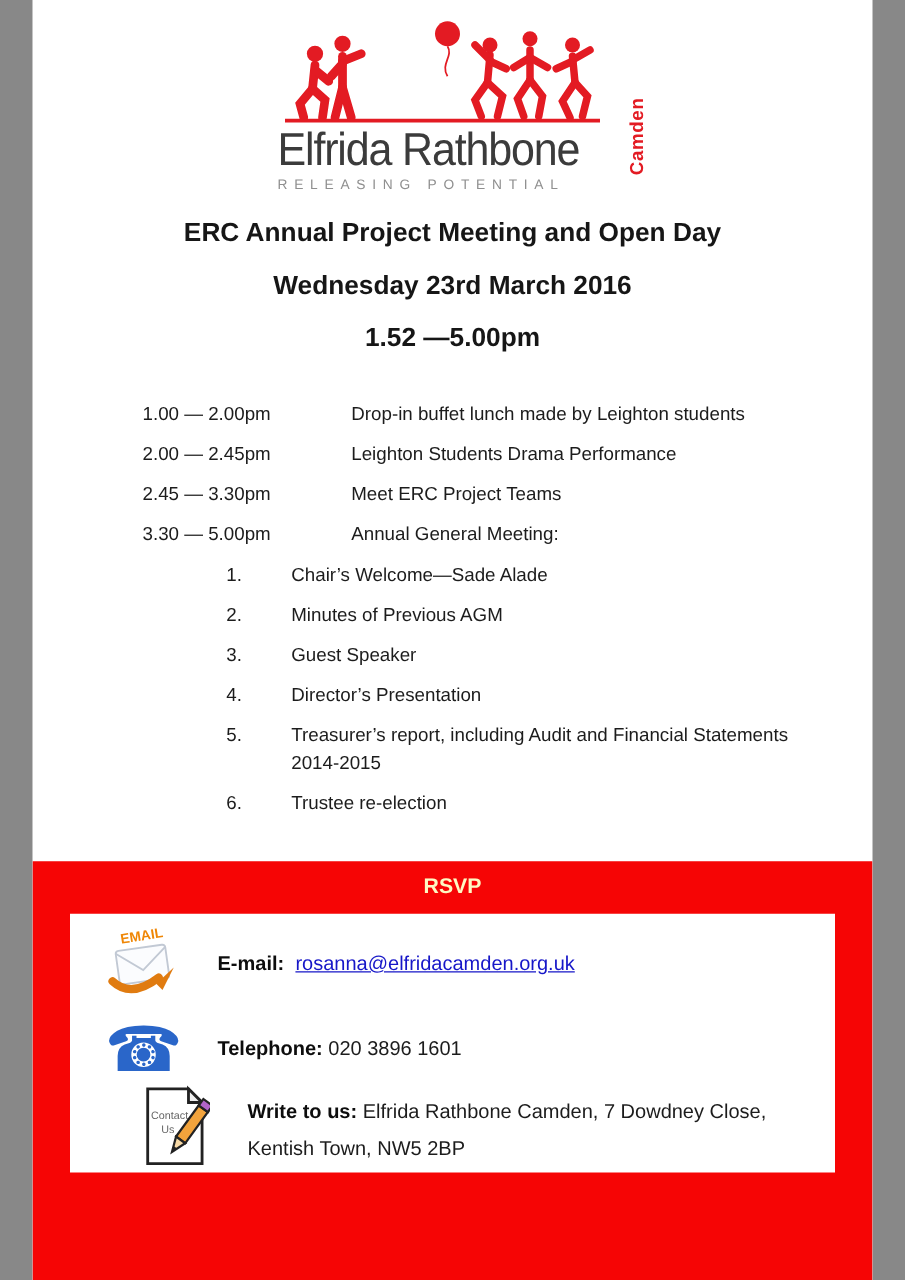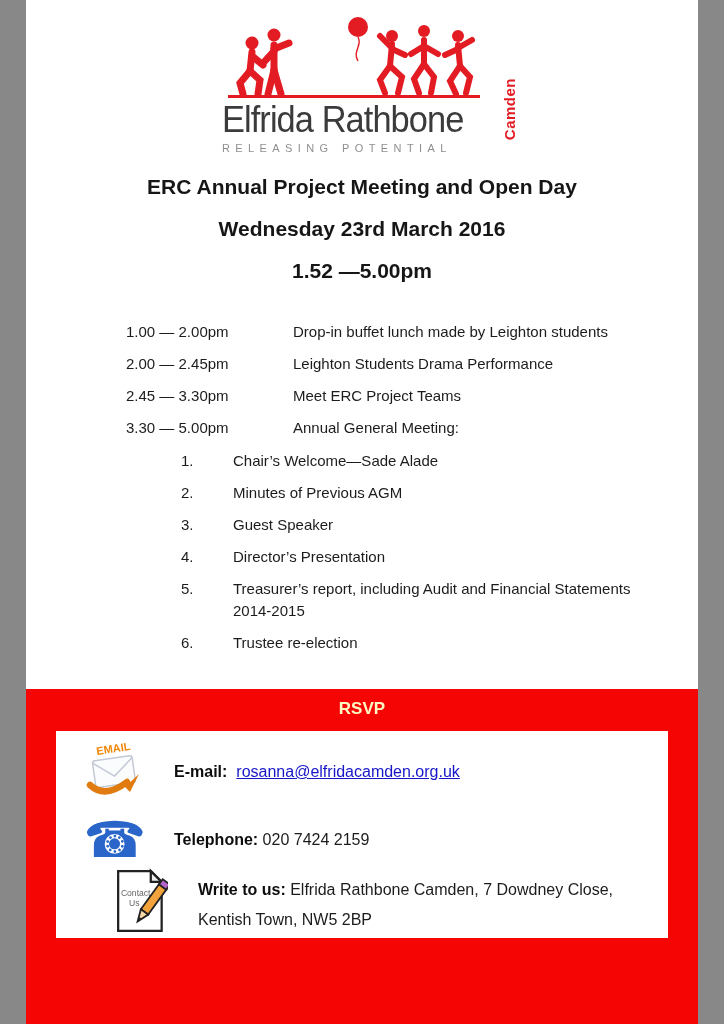--- a/index.html
+++ b/index.html
@@ -17,21 +17,21 @@
   }
   .logo-tagline{font-size:11px;color:#8f8f8f;letter-spacing:5.4px;margin-top:4px;white-space:nowrap;}
   .logo-camden{
     position:absolute;right:-16px;top:64px;writing-mode:vertical-rl;transform:rotate(180deg);
     color:#e31b23;font-weight:bold;font-size:15px;letter-spacing:.5px;
   }
   
   .titles{text-align:center;margin-top:10px;flex:none;}
   .titles p{font-weight:bold;font-size:21px;line-height:25px;margin:0 0 17px;color:#161616;}
   
-  .schedule{margin-top:22px;flex:none;margin-left:12px;}
+  .schedule{margin-top:22px;flex:none;}
   .schedule-row{display:flex;padding-left:88px;font-size:15px;line-height:19px;margin-bottom:13px;}
   .schedule-time{width:167px;flex:none;}
   
   .agenda{flex:none;}
   .agenda-row{display:flex;padding-left:155px;font-size:15px;line-height:22px;margin-bottom:10px;}
   .agenda-num{width:52px;flex:none;}
   .agenda-text{max-width:432px;}
   
   .welcome{
     text-align:center;font-style:italic;font-weight:bold;font-size:16.5px;
@@ -177,21 +177,21 @@
             <path d="M42 47 L56 34 L47 52 Z" fill="#e07b10"></path>
           </svg>
         </div>
         <p class="contact-text"><b>E-mail:</b><a class="email-link" href="#">rosanna@elfridacamden.org.uk</a></p>
       </div>
 
       <div class="contact-row row-phone">
         <div class="icon-cell">
           <span class="phone-glyph">☎</span>
         </div>
-        <p class="contact-text"><b>Telephone:</b><span> 020 7424 2159</span></p>
+        <p class="contact-text"><b>Telephone:</b><span> 020 3896 1601</span></p>
       </div>
 
       <div class="contact-row row-write">
         <div class="icon-cell">
           <svg width="58" height="68" viewBox="0 0 64 74">
             <path d="M9 4 H45 L57 16 V70 H9 Z" fill="#ffffff" stroke="#222" stroke-width="2.5"></path>
             <path d="M45 4 V16 H57 Z" fill="#eeeeee" stroke="#222" stroke-width="2.5"></path>
             <text x="12" y="31" font-size="9.5" fill="#666" font-family="Liberation Sans, sans-serif">Contact</text>
             <text x="21" y="43" font-size="9.5" fill="#666" font-family="Liberation Sans, sans-serif">Us</text>
             <g transform="rotate(36 42 42)">

